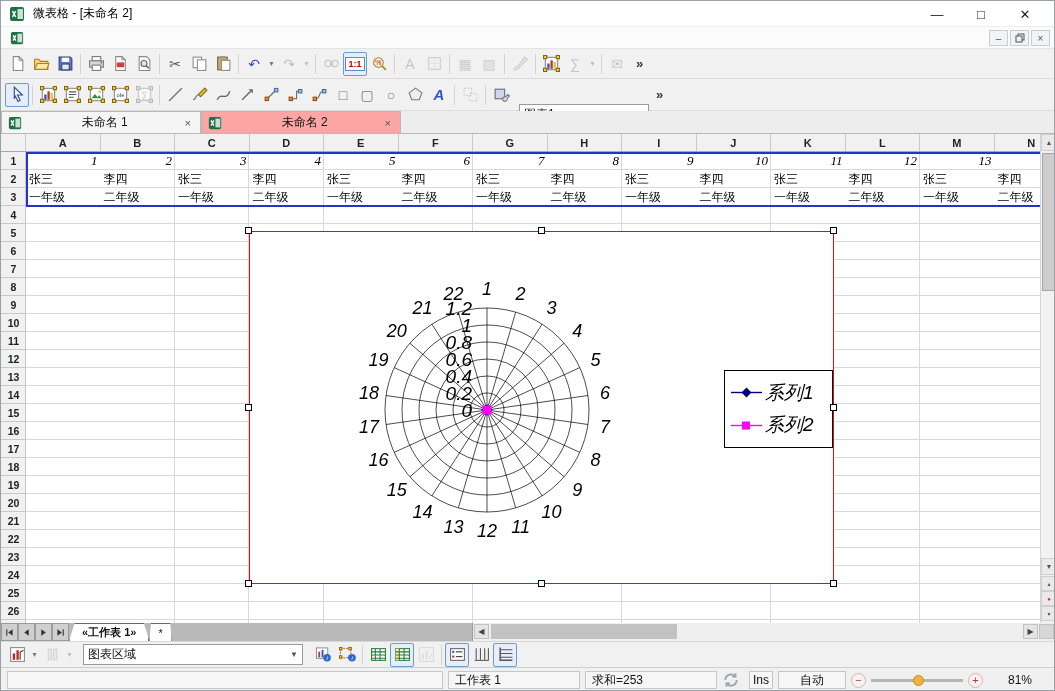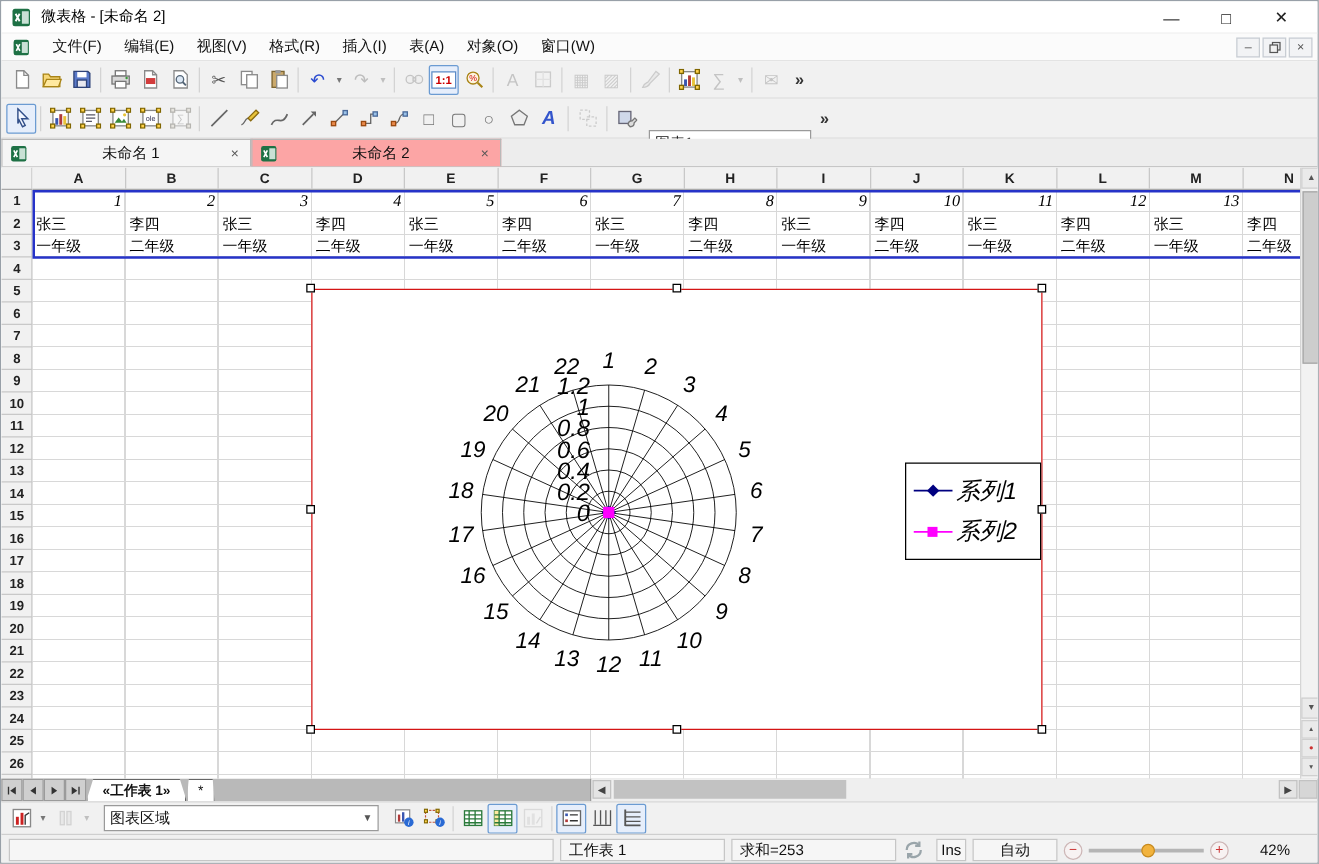--- a/index.html
+++ b/index.html
@@ -107,21 +107,20 @@
       <span class="wbtn">✕</span>
     </div>
   </div>
 
   <div class="menubar">
     <span class="appicon" id="app-icon-2"><svg viewBox="0 0 16 16">
           <rect x="1" y="1" width="14" height="14" rx="2" fill="#1e7145"></rect>
           <rect x="8.5" y="3" width="5.5" height="10" fill="#e8f5ee" opacity="0.85"></rect>
           <path d="M3.5 5l3.2 6M6.7 5l-3.2 6" stroke="#fff" stroke-width="1.5"></path>
         </svg></span>
-    <span id="menu-items"><span class="menuitem">文件(F)</span><span class="menuitem">编辑(E)</span><span class="menuitem">视图(V)</span><span class="menuitem">格式(R)</span><span class="menuitem">插入(I)</span><span class="menuitem">表(A)</span><span class="menuitem">对象(O)</span><span class="menuitem">窗口(W)</span></span>
     <div class="mdibtns">
       <span class="mdibtn">–</span>
       <span class="mdibtn" id="mdi-restore">
           <svg viewBox="0 0 10 10" width="10" height="10">
             <rect x="3" y="1" width="6" height="6" fill="none" stroke="#555"></rect>
             <rect x="1" y="3" width="6" height="6" fill="#f0f0f0" stroke="#555"></rect>
           </svg>
         </span>
       <span class="mdibtn">×</span>
     </div>
@@ -865,16 +864,16 @@
       </span>
     <span class="spanel" style="width:24px;justify-content:center;">Ins</span>
     <span class="spanel" style="width:68px;justify-content:center;">自动</span>
     <div class="zoomwrap">
       <span class="zcirc">−</span>
       <span class="ztrack">
           <span class="zthumb"></span>
         </span>
       <span class="zcirc">+</span>
     </div>
-    <span style="width:44px;text-align:right;font-size:12px;">42%</span>
+    <span style="width:44px;text-align:right;font-size:12px;">81%</span>
   </div>
 
 </div>
 
 </body></html>

